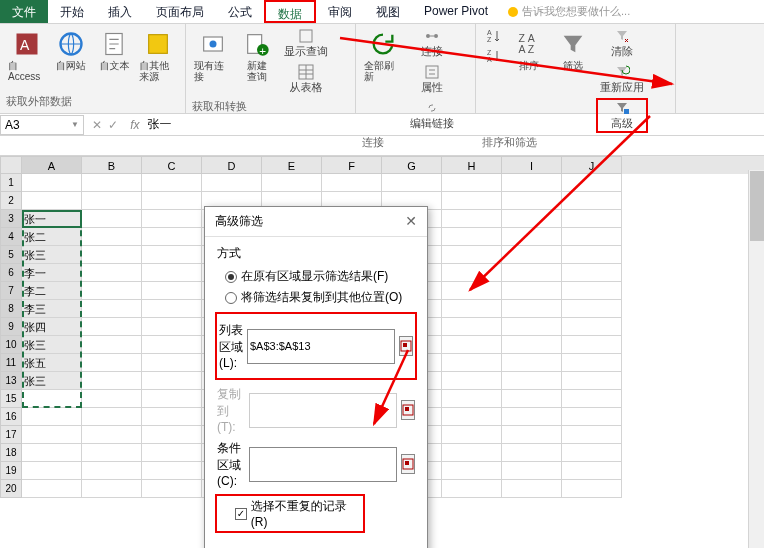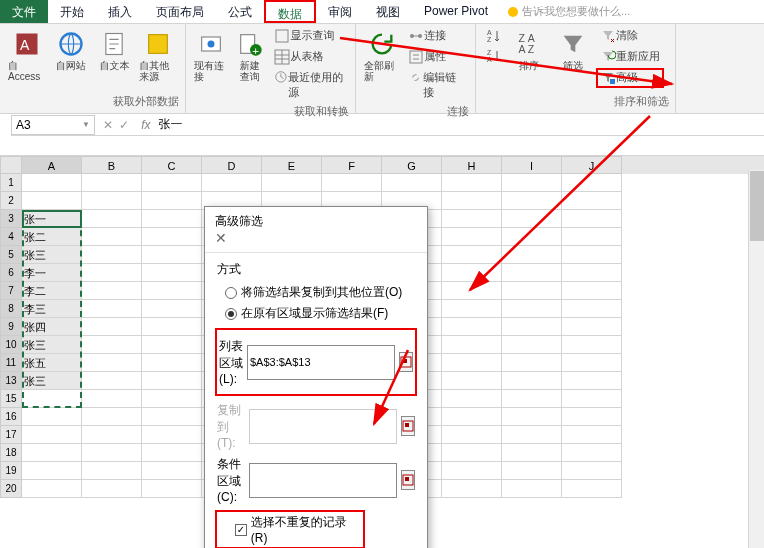--- a/index.html
+++ b/index.html
@@ -10,31 +10,31 @@
 .tab { padding:4px 12px; font-size:12px; color:#0f172a; cursor:pointer; }
 .tab.file { background:#217346; color:#fff; }
 .tab.active { background:#fff; color:#217346; border:2px solid #e00; border-bottom:2px solid #e00; }
 .tellme { font-size:11px; color:#999; padding:4px 8px; display:flex; align-items:center; gap:4px; }
 .bulb { width:10px; height:10px; background:#ffc000; border-radius:50%; }
 
 
 .ribbon { height:90px; background:#f3f3f3; border-bottom:1px solid #d4d4d4; display:flex; }
 .group { border-right:1px solid #d4d4d4; padding:2px 6px; display:flex; flex-direction:column; }
 .group-body { flex:1; display:flex; align-items:flex-start; gap:2px; }
-.group-label { font-size:11px; color:#666; text-align:right; padding:2px 0; }
+.group-label { font-size:11px; color:#666; text-align:left; padding:2px 0; }
 .btn-lg { display:flex; flex-direction:column; align-items:center; width:42px; padding:2px; cursor:pointer; }
 .btn-lg .ico { width:28px; height:28px; margin:2px 0; display:flex; align-items:center; justify-content:center; }
 .btn-lg .lbl { font-size:10px; color:#444; line-height:11px; }
-.btn-sm { display:flex; gap:0; font-size:11px; color:#444; padding:2px 4px; cursor:pointer; }
+.btn-sm { display:flex; align-items:center; gap:0; font-size:11px; color:#444; padding:2px 4px; cursor:pointer;flex-direction:column; }
 .btn-sm .ico { width:16px; height:16px; }
 .stack { display:flex; flex-direction:column; gap:1px; }
 .adv-btn { border:2px solid #e00; padding:0 2px; }
 
 
-.fbar { height:22px; border-bottom:1px solid #d4d4d4; display:flex; align-items:center; background:#fff;margin-left:11px; }
+.fbar { height:22px; border-bottom:1px solid #d4d4d4; display:flex; align-items:center; background:#fff; }
 .namebox { width:84px; height:20px; border:1px solid #ccc; font-size:12px; padding:2px 4px; display:flex; align-items:center; justify-content:space-between; }
 .namebox .dd { font-size:8px; color:#888; }
 .fx-btns { display:flex; gap:6px; padding:0 8px; color:#999; font-size:12px; }
 .fx-label { font-style:italic; color:#888; font-size:12px; padding:0 4px; }
 .formula-in { flex:1; font-size:12px; padding:2px 4px; }
 
 
 .grid-wrap { position:relative; }
 .corner { position:absolute; left:0; top:0; width:22px; height:18px; background:#e6e6e6; border:1px solid #ccc; }
 .colhdrs { display:flex; margin-left:22px; background:#e6e6e6; }
@@ -44,21 +44,21 @@
 .row { display:flex; }
 .rowhdr { width:22px; height:18px; background:#e6e6e6; border:1px solid #ccc; border-top:none; font-size:10px; text-align:center; line-height:18px; }
 .rowhdr.sel { background:#d4d4d4; }
 .cell { width:60px; height:18px; border-right:1px solid #d4d4d4; border-bottom:1px solid #d4d4d4; font-size:11px; padding:0 2px; line-height:18px; }
 .cell.selcol { background:#e8e8e8; }
 .marquee { position:absolute; border:2px dashed #217346; pointer-events:none; }
 .activecell { position:absolute; border:2px solid #217346; pointer-events:none; }
 
 
 .dialog { position:absolute; left:204px; top:206px; width:224px; background:#fff; border:1px solid #888; box-shadow:2px 2px 8px rgba(0,0,0,.3); font-size:12px; }
-.dlg-title { display:flex; justify-content:space-between; padding:6px 10px; border-bottom:1px solid #e0e0e0;flex-direction:column; }
+.dlg-title { display:flex; justify-content:space-between; padding:6px 10px; border-bottom:1px solid #e0e0e0; }
 .dlg-close { cursor:pointer; font-size:14px; color:#666; }
 .dlg-body { padding:8px 12px; }
 .dlg-section-lbl { margin-bottom:4px; }
 .radio-row { display:flex; align-items:center; gap:4px; padding:2px 0 2px 8px; }
 .radio { width:12px; height:12px; border:1px solid #666; border-radius:50%; display:flex; align-items:center; justify-content:center; }
 .radio.on::after { content:""; width:6px; height:6px; background:#333; border-radius:50%; }
 .field-row { display:flex; align-items:center; gap:4px; margin:6px 0; }
 .field-row .flbl { width:70px; }
 .field-row .flbl.dis { color:#aaa; }
 .field-row input { flex:1; border:1px solid #888; height:35px; font-size:11px; padding:0 2px; }
@@ -170,27 +170,20 @@
               </svg></div>
             <span>显示查询</span>
           </div>
         <div class="btn-sm">
             <div class="ico"><svg viewBox="0 0 16 16">
                 <rect x="1" y="1" width="14" height="14" fill="none" stroke="#888"></rect>
                 <path d="M1 6h14M1 10h14M8 1v14" stroke="#888"></path>
               </svg></div>
             <span>从表格</span>
           </div>
-        <div class="btn-sm">
-            <div class="ico"><svg viewBox="0 0 16 16">
-                <circle cx="8" cy="8" r="6" fill="none" stroke="#888"></circle>
-                <path d="M8 4v4l3 2" stroke="#888" fill="none"></path>
-              </svg></div>
-            <span>最近使用的源</span>
-          </div>
       </div>
     </div>
     <div class="group-label">获取和转换</div>
   </div>
 
   <div class="group" style="width:120px">
     <div class="group-body">
       <div class="btn-lg">
           <div class="ico">
             <svg viewBox="0 0 24 24">
@@ -566,26 +559,26 @@
   </div>
 
 <div class="dialog">
   <div class="dlg-title">
     <span>高级筛选</span>
     <span class="dlg-close">✕</span>
   </div>
   <div class="dlg-body">
     <div class="dlg-section-lbl">方式</div>
     <div class="radio-row">
+        <span class="radio on"></span>
+        <span>在原有区域显示筛选结果(F)</span>
+      </div>
+    <div class="radio-row">
         <span class="radio"></span>
         <span>将筛选结果复制到其他位置(O)</span>
-      </div>
-    <div class="radio-row">
-        <span class="radio on"></span>
-        <span>在原有区域显示筛选结果(F)</span>
       </div>
 
     <div class="boxed">
       <div class="field-row">
         <span class="flbl">列表区域(L):</span>
         <input value="$A$3:$A$13" style="">
         <div class="rangebtn">
             <svg viewBox="0 0 12 12">
               <rect x="1" y="1" width="10" height="10" fill="none" stroke="#a00"></rect>
               <rect x="3" y="3" width="4" height="4" fill="#a00"></rect>

